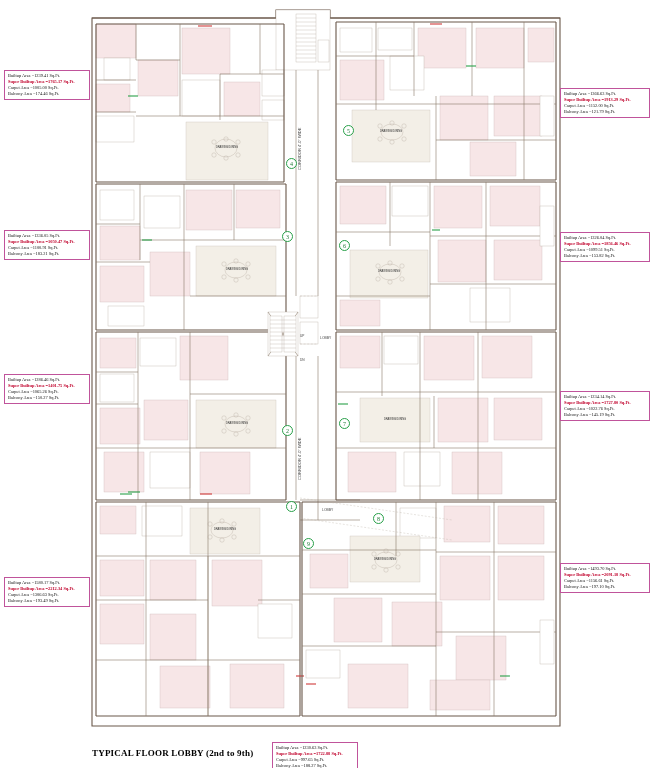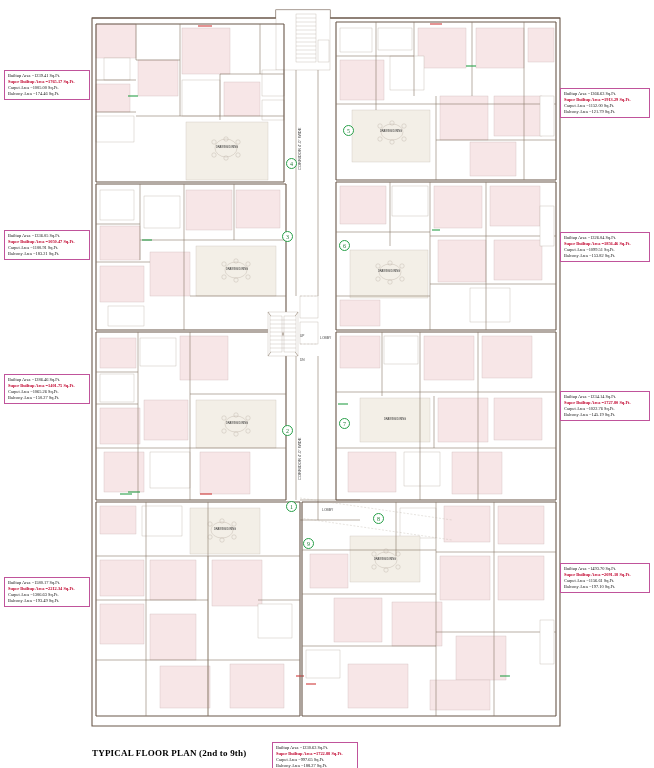--- a/index.html
+++ b/index.html
@@ -365,13 +365,13 @@
   <span class="ln">Balcony Area =145.19 Sq.Ft.</span>
 </div>
 
 <div class="callout" style="left:560px;top:563px;width:90px;">
   <span class="ln">Builtup Area =1493.70 Sq.Ft.</span>
   <span class="ln sup">Super Builtup Area =2091.18 Sq.Ft.</span>
   <span class="ln">Carpet Area =1156.61 Sq.Ft.</span>
   <span class="ln">Balcony Area =197.10 Sq.Ft.</span>
 </div>
 
-<div id="title">TYPICAL FLOOR PLAN (2nd to 9th)</div>
+<div id="title">TYPICAL FLOOR LOBBY (2nd to 9th)</div>
 
 </body></html>

